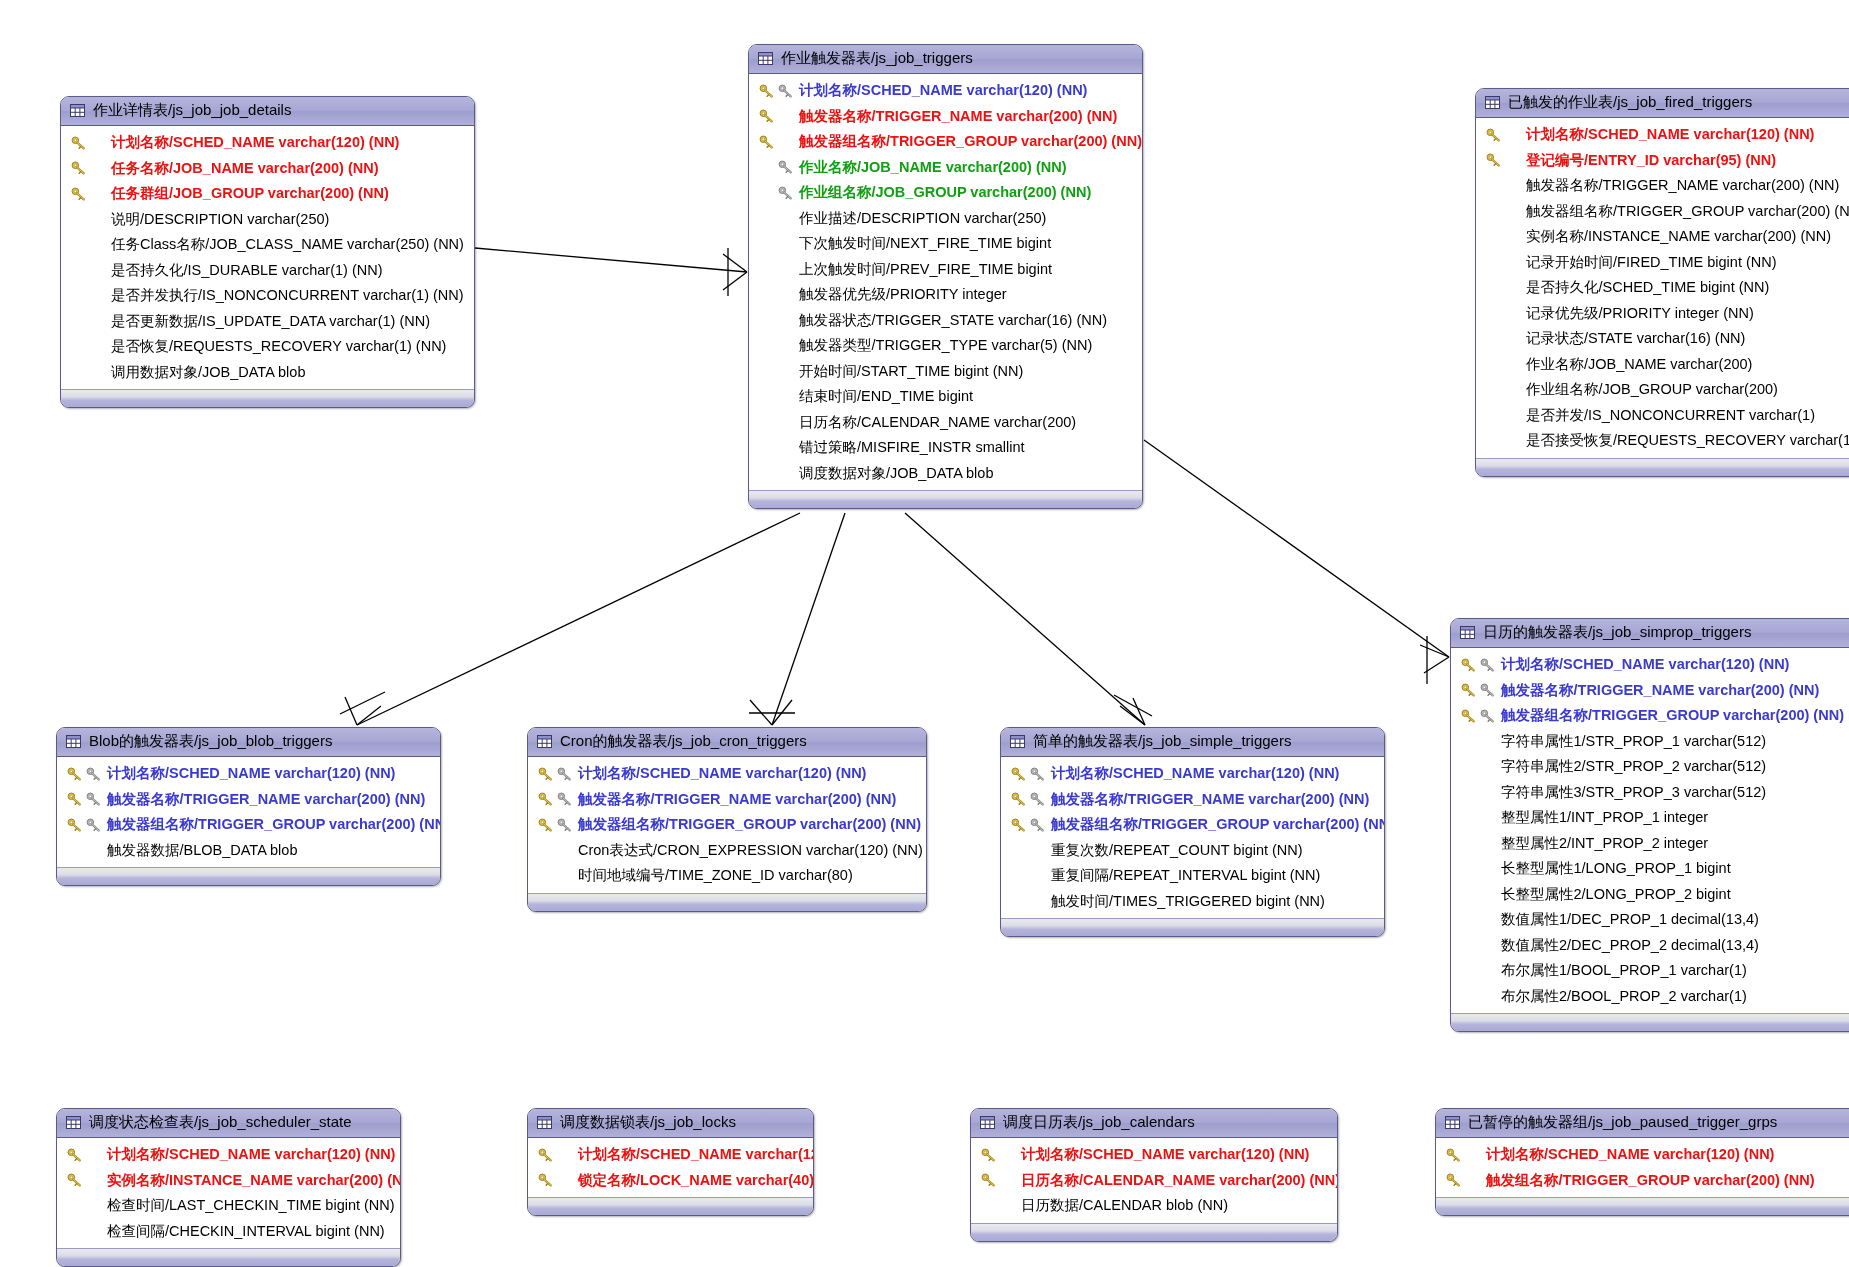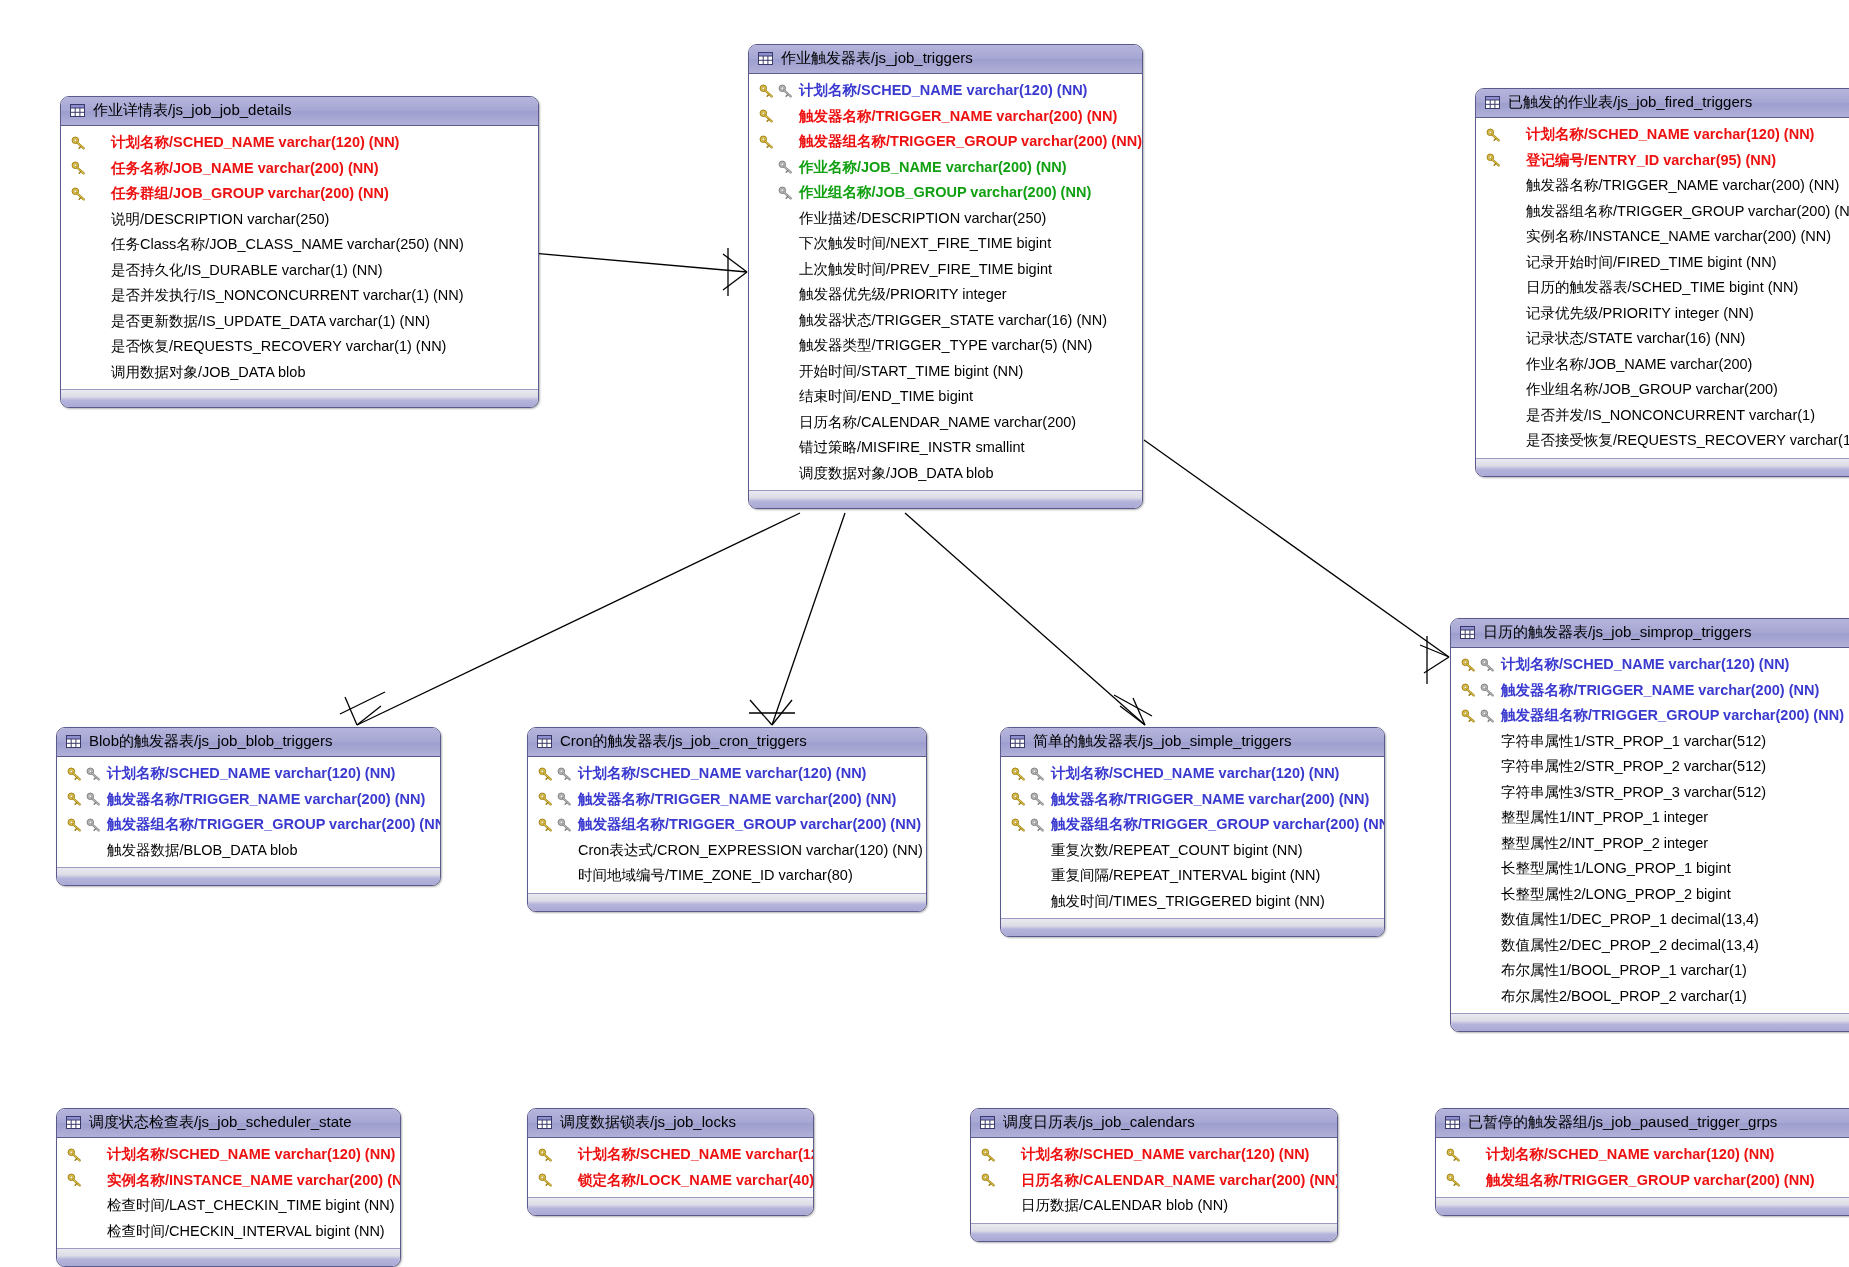--- a/index.html
+++ b/index.html
@@ -89,21 +89,21 @@
 
       <line x1="1144" y1="440" x2="1449" y2="657"></line>
       <g>
         <line x1="1449" y1="657" x2="1420" y2="645"></line>
         <line x1="1449" y1="657" x2="1424" y2="673"></line>
         <line x1="1427" y1="636" x2="1427" y2="684"></line>
       </g>
     </g>
   </svg>
 
-<div class="entity" style="left: 60px; top: 96px; width: 479px;">
+<div class="entity" style="left: 60px; top: 96px; width: 415px;">
     <div class="entity-header">
       <svg class="tbl-icon" viewBox="0 0 15 13">
         <rect x="0.5" y="0.5" width="14" height="12" fill="#ffffff" stroke="#3a3a6a"></rect>
         <rect x="0.5" y="0.5" width="14" height="3.5" fill="#8f8fd0" stroke="#3a3a6a"></rect>
         <line x1="5.2" y1="4" x2="5.2" y2="12.5" stroke="#3a3a6a"></line>
         <line x1="9.9" y1="4" x2="9.9" y2="12.5" stroke="#3a3a6a"></line>
         <line x1="0.5" y1="8.3" x2="14.5" y2="8.3" stroke="#3a3a6a"></line>
       </svg>
       <span class="entity-title">作业详情表/js_job_job_details</span>
     </div>
@@ -382,21 +382,21 @@
     <span class="attr-label c-black">实例名称/INSTANCE_NAME varchar(200) (NN)</span>
   </div>
         <div class="attr">
     <span class="keycell"></span>
     <span class="keycell"></span>
     <span class="attr-label c-black">记录开始时间/FIRED_TIME bigint (NN)</span>
   </div>
         <div class="attr">
     <span class="keycell"></span>
     <span class="keycell"></span>
-    <span class="attr-label c-black">日历的触发器表/SCHED_TIME bigint (NN)</span>
+    <span class="attr-label c-black">是否持久化/SCHED_TIME bigint (NN)</span>
   </div>
         <div class="attr">
     <span class="keycell"></span>
     <span class="keycell"></span>
     <span class="attr-label c-black">记录优先级/PRIORITY integer (NN)</span>
   </div>
         <div class="attr">
     <span class="keycell"></span>
     <span class="keycell"></span>
     <span class="attr-label c-black">记录状态/STATE varchar(16) (NN)</span>
@@ -860,21 +860,21 @@
     <span class="attr-label c-red">实例名称/INSTANCE_NAME varchar(200) (NN)</span>
   </div>
         <div class="attr">
     <span class="keycell"></span>
     <span class="keycell"></span>
     <span class="attr-label c-black">检查时间/LAST_CHECKIN_TIME bigint (NN)</span>
   </div>
         <div class="attr">
     <span class="keycell"></span>
     <span class="keycell"></span>
-    <span class="attr-label c-black">检查时间/CHECKIN_INTERVAL bigint (NN)</span>
+    <span class="attr-label c-black">检查间隔/CHECKIN_INTERVAL bigint (NN)</span>
   </div>
       </div>
     <div class="entity-footer"></div>
   </div>
     <div class="entity" style="left: 527px; top: 1108px; width: 287px;">
     <div class="entity-header">
       <svg class="tbl-icon" viewBox="0 0 15 13">
         <rect x="0.5" y="0.5" width="14" height="12" fill="#ffffff" stroke="#3a3a6a"></rect>
         <rect x="0.5" y="0.5" width="14" height="3.5" fill="#8f8fd0" stroke="#3a3a6a"></rect>
         <line x1="5.2" y1="4" x2="5.2" y2="12.5" stroke="#3a3a6a"></line>

